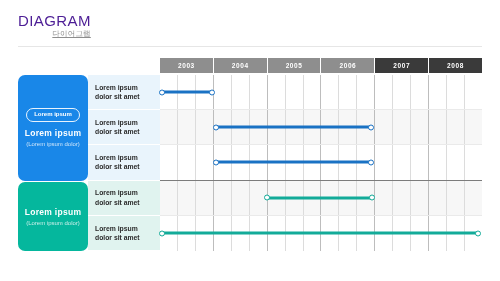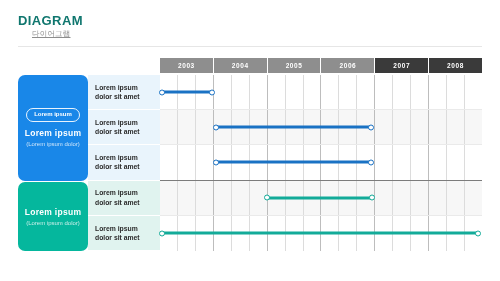--- a/index.html
+++ b/index.html
@@ -11,26 +11,26 @@
   }
   .slide {
     position: relative;
     width: 500px; height: 281px;
     background: #ffffff;
   }
 
   
   .title-block { position: absolute; left: 18px; top: 12px; }
   .title-main {
-    font-size: 13px; font-weight: 700; color: #0f766e;
+    font-size: 15px; font-weight: 400; color: #4c1d95;
     letter-spacing: 0.4px; line-height: 17px;
   }
   .title-sub {
     font-size: 7.5px; color: #8d8d8d; line-height: 10px;
-    letter-spacing: 0.2px; text-align: left; padding-left: 14px; text-decoration: underline;
+    letter-spacing: 0.2px; text-align: right; padding-left: 14px; text-decoration: underline;
   }
   .header-rule {
     position: absolute; left: 18px; top: 46px;
     width: 464px; height: 1px; background: #e6e6e6;
   }
 
   
   .year-header {
     position: absolute; left: 160px; top: 58px;
     width: 322px; height: 15px;

